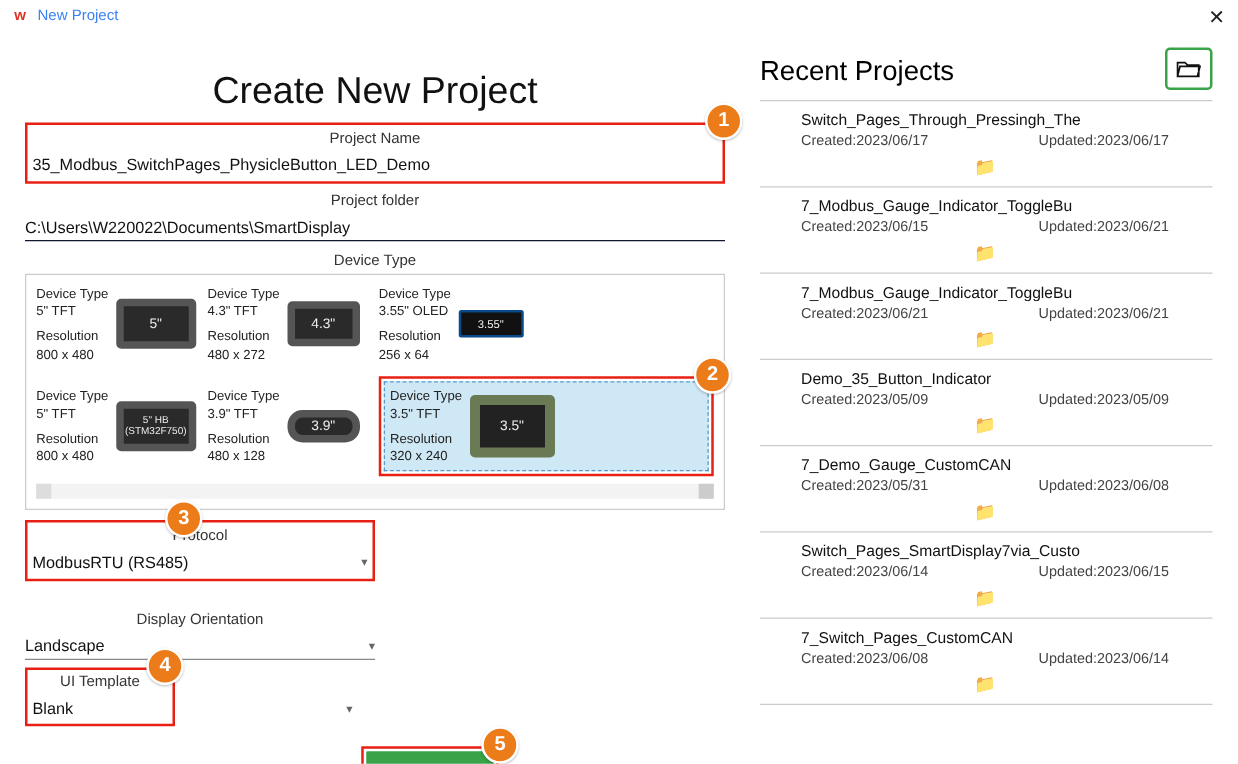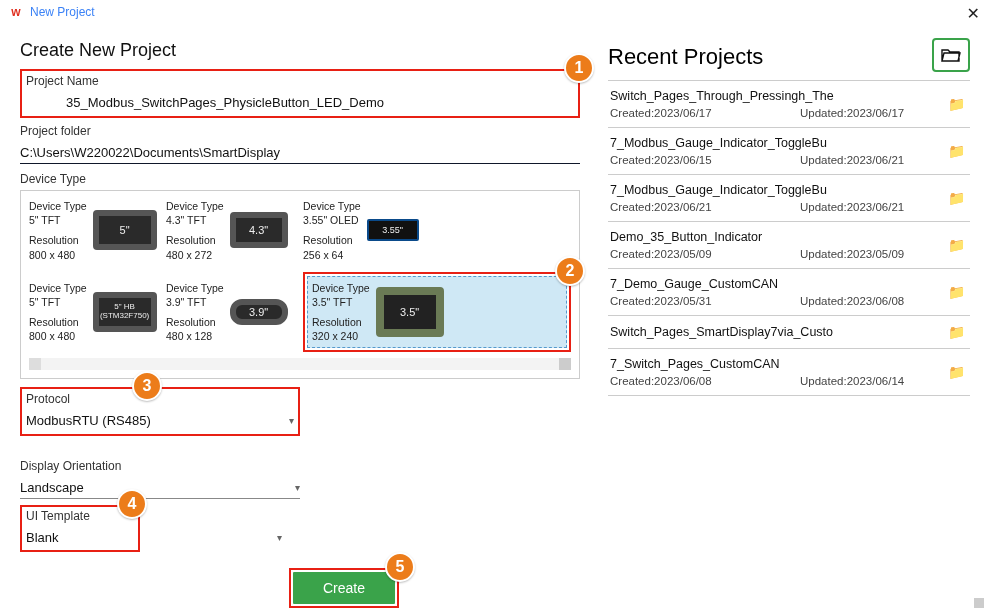--- a/index.html
+++ b/index.html
@@ -4,24 +4,24 @@
 <style>
 * { margin:0; padding:0; box-sizing:border-box; font-family:'Segoe UI',Arial,sans-serif; }
 body { background:#fff; width:990px; height:611px; position:relative; overflow:hidden; }
 .titlebar { display:flex; align-items:center; padding:4px 8px; gap:6px; }
 .titlebar .logo { width:16px; height:16px; display:flex; align-items:center; justify-content:center; color:#e03020; font-weight:bold; font-size:12px; }
 .titlebar .title { font-size:12px; color:#3b82f6; }
 .close-x { position:absolute; top:4px; right:10px; font-size:16px; color:#222; cursor:pointer; }
 .content { display:flex; padding:6px 20px 0 20px; gap:28px; }
 .left { flex:0 0 560px; }
 .right { flex:1; position:relative; }
-h1 { font-size:18px; font-weight:400; color:#111; margin:10px 0 8px 0; }
+h1 { font-size:30px; font-weight:400; color:#111; margin:26px 0 8px 0;text-align:center; }
 h2 { font-size:22px; font-weight:400; color:#000000; margin:14px 0 10px 0; }
 .field-group { margin-bottom:8px; }
-.field-label { font-size:12px; color:#333; margin-bottom:4px; }
+.field-label { font-size:12px; color:#333; margin-bottom:4px;text-align:center; }
 .field-value { font-size:13px; color:#111; padding:3px 0; border-bottom:1px solid #0f172a; }
 .highlight-red { border:2px solid #e82014; position:relative; padding:3px 4px; }
 .device-area { border:1px solid #ccc; padding:8px; margin-top:2px; position:relative; }
 .device-grid { display:grid; grid-template-columns:repeat(3,1fr) 1fr; gap:10px 6px; }
 .device-cell { display:flex; align-items:center; gap:6px; }
 .device-info { font-size:10.5px; color:#222; line-height:1.35; }
 .device-info .lbl { font-size:10.5px; }
 .display-chip { background:#2a2a2a; border:6px solid #555; border-radius:4px; color:#eee; display:flex; align-items:center; justify-content:center; font-size:11px; position:relative; }
 .chip-50 { width:64px; height:40px; }
 .chip-43 { width:58px; height:36px; }
@@ -33,21 +33,21 @@
 .scroll-track { height:12px; background:#f3f3f3; margin-top:6px; position:relative; }
 .scroll-thumb { position:absolute; right:0; top:0; width:12px; height:12px; background:#ccc; }
 .scroll-left-btn { position:absolute; left:0; top:0; width:12px; height:12px; background:#ddd; }
 .dropdown { display:flex; justify-content:space-between; align-items:center; border-bottom:1px solid #888; padding:3px 0; font-size:13px; color:#111; cursor:pointer; }
 .chev { font-size:10px; color:#666; }
 .badge { position:absolute; width:30px; height:30px; background:#ec7c1a; border:2px solid #fff; border-radius:50%; color:#fff; font-weight:bold; display:flex; align-items:center; justify-content:center; font-size:16px; z-index:20; box-shadow:0 1px 2px rgba(0,0,0,0.25); }
 .create-btn { background:#3aa34a; color:#fff; border:none; padding:8px 30px; font-size:14px; cursor:pointer; border-radius:1px;}
 .create-wrap { text-align:center; margin-top:16px; position:relative; display:inline-block; left:50%; transform:translateX(-10%); }
 .open-btn { position:absolute; top:8px; right:0; width:38px; height:34px; border:2px solid #3aa34a; border-radius:4px; display:flex; align-items:center; justify-content:center; cursor:pointer; background:#fff; }
 .recent-list { border-top:1px solid #ccc; }
-.recent-item { border-bottom:1px solid #ccc; padding:8px 4px 8px 2px; display:flex; align-items:center; gap:6px; }
+.recent-item { border-bottom:1px solid #ccc; padding:8px 4px 8px 2px; display:flex; align-items:center; gap:6px;flex-direction:column; }
 .recent-text { flex:1; overflow:hidden; }
 .recent-name { font-size:12.5px; color:#111; white-space:nowrap; overflow:hidden; text-overflow:clip; }
 .recent-dates { display:flex; gap:50px; font-size:11.5px; color:#444; margin-top:4px; }
 .recent-dates span:first-child { min-width:140px; }
 .folder-icon { font-size:14px; color:#222; flex-shrink:0; }
 .vscroll { position:absolute; right:-14px; top:150px; bottom:0; width:10px; }
 .vscroll .vthumb { position:absolute; bottom:0; width:10px; height:10px; background:#ccc; }
 .protocol-block { width:280px; margin-top:23px; }
 </style>
 </head>
@@ -59,21 +59,21 @@
 </div>
 <div class="close-x">✕</div>
 
 <div class="content">
   <div class="left">
     <h1>Create New Project</h1>
 
     <div class="highlight-red" style="margin-bottom:6px;">
       <div class="badge" style="top:-18px; right:-16px;">1</div>
       <div class="field-label">Project Name</div>
-      <div class="field-value" style="border-bottom:none;margin-left:40px;">35_Modbus_SwitchPages_PhysicleButton_LED_Demo</div>
+      <div class="field-value" style="border-bottom:none;">35_Modbus_SwitchPages_PhysicleButton_LED_Demo</div>
     </div>
 
     <div class="field-group">
       <div class="field-label">Project folder</div>
       <div class="field-value">C:\Users\W220022\Documents\SmartDisplay</div>
     </div>
 
     <div class="field-label" style="margin-top:8px;">Device Type</div>
     <div class="device-area">
       <div class="device-grid">
@@ -248,20 +248,24 @@
           <div class="recent-dates">
               <span>Created:2023/05/31</span>
               <span>Updated:2023/06/08</span>
             </div>
         </div>
         <span class="folder-icon">📁</span>
       </div>
       <div class="recent-item">
         <div class="recent-text">
           <div class="recent-name">Switch_Pages_SmartDisplay7via_Custo</div>
+          <div class="recent-dates">
+              <span>Created:2023/06/14</span>
+              <span>Updated:2023/06/15</span>
+            </div>
         </div>
         <span class="folder-icon">📁</span>
       </div>
       <div class="recent-item">
         <div class="recent-text">
           <div class="recent-name">7_Switch_Pages_CustomCAN</div>
           <div class="recent-dates">
               <span>Created:2023/06/08</span>
               <span>Updated:2023/06/14</span>
             </div>

